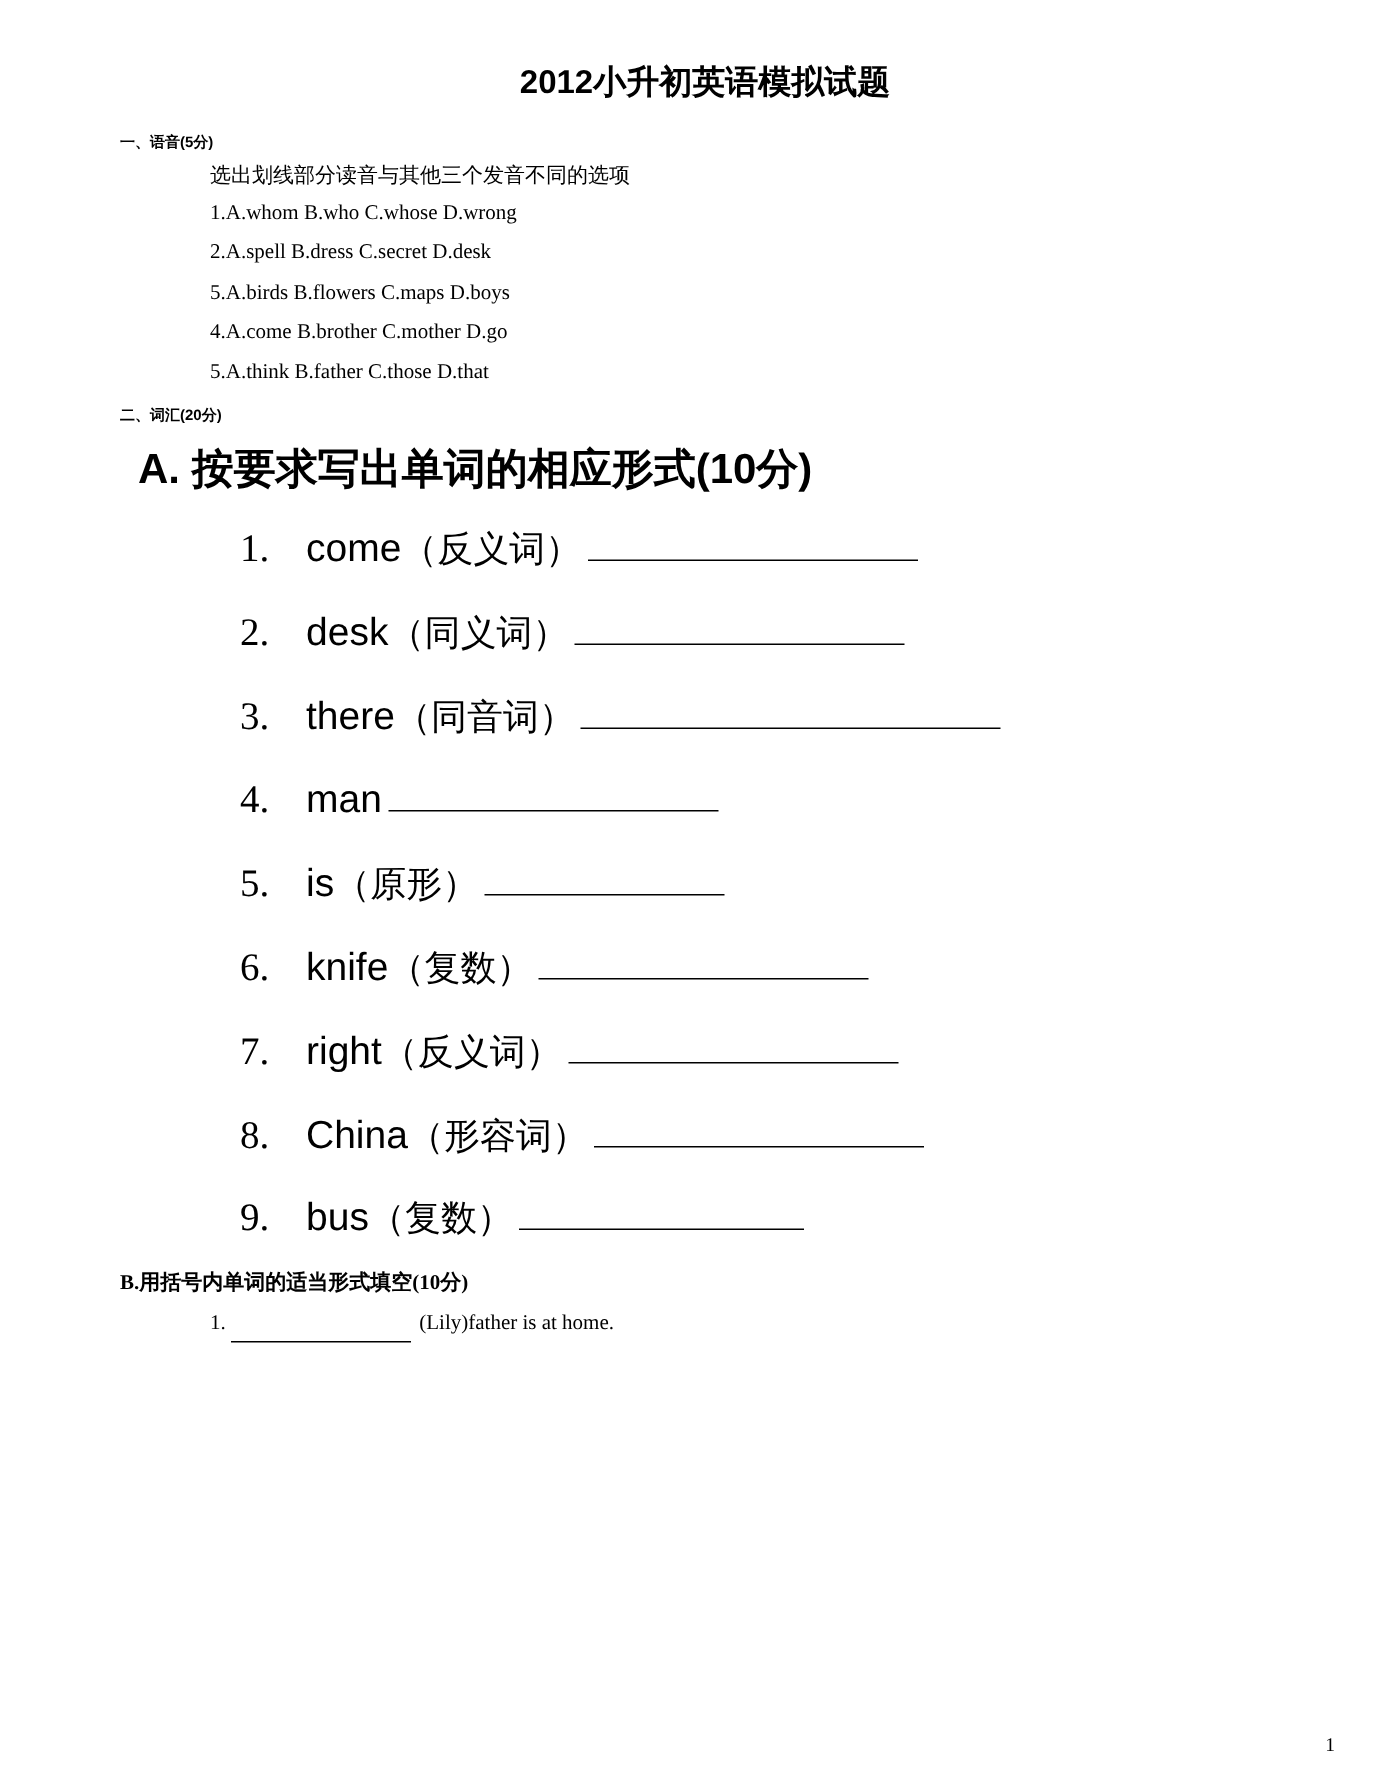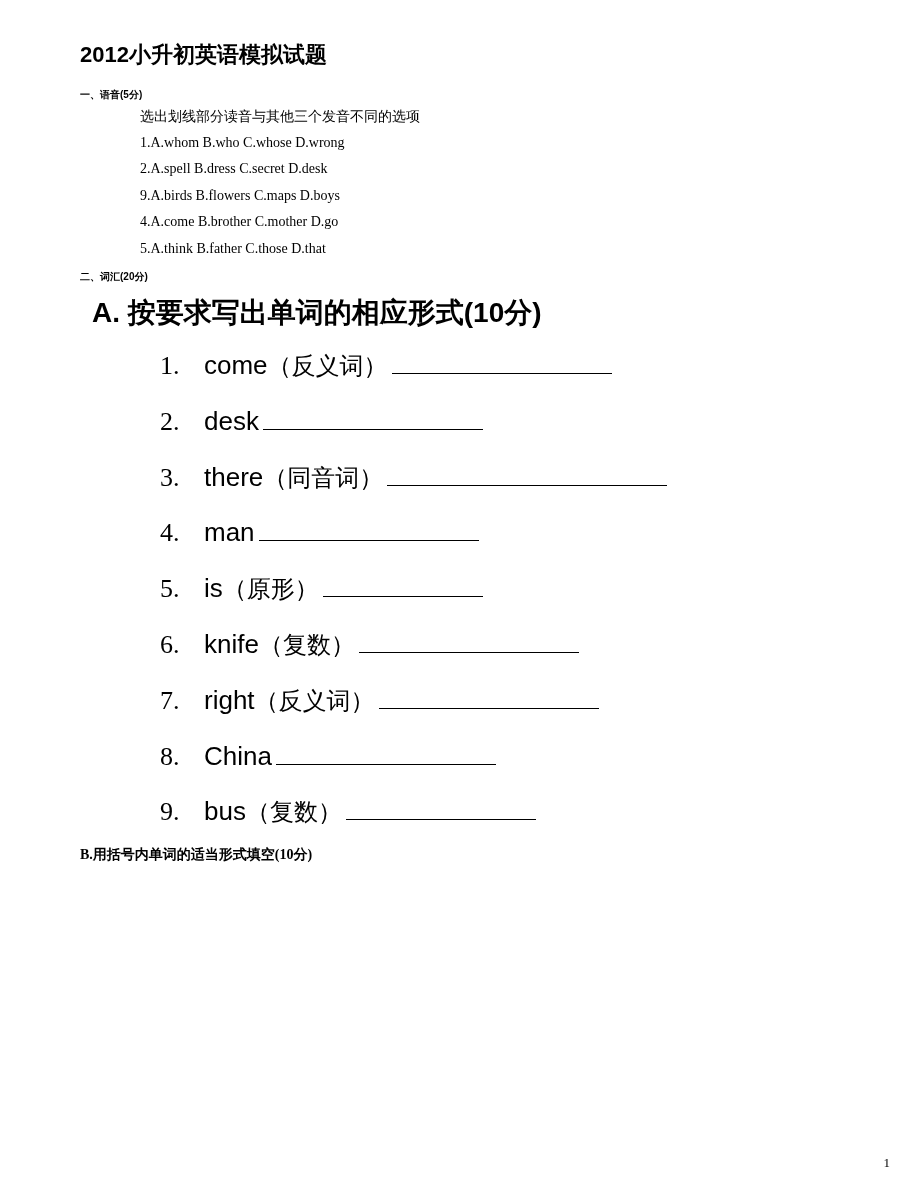--- a/index.html
+++ b/index.html
@@ -12,20 +12,21 @@
       background: #fff;
       font-family: "SimSun", "宋体", serif;
       color: #000;
       width: 920px;
       min-height: 1191px;
       padding: 40px 60px 40px 80px;
       position: relative;
     }
 
     .page-title {
+      text-align: center;
       font-size: 22px;
       font-weight: bold;
       margin-bottom: 18px;
       font-family: "SimHei", "黑体", sans-serif;
     }
 
     .section-header {
       font-size: 10px;
       font-weight: bold;
       margin-bottom: 6px;
@@ -148,40 +149,41 @@
 </head>
 <body>
 
 <h1 class="page-title">2012小升初英语模拟试题</h1>
 
 <div class="section-header">一、语音(5分)</div>
 <div class="instruction indent">选出划线部分读音与其他三个发音不同的选项</div>
 
 <div class="question-line indent">1.A.whom  B.who  C.whose  D.wrong</div>
 <div class="question-line indent">2.A.spell  B.dress  C.secret  D.desk</div>
-<div class="question-line indent">9.A.birds  B.flowers  C.maps  D.boys</div>
+<div class="question-line indent">5.A.birds  B.flowers  C.maps  D.boys</div>
 <div class="question-line indent">4.A.come  B.brother  C.mother  D.go</div>
 <div class="question-line indent">5.A.think  B.father  C.those  D.that</div>
 
 <div class="section-header" style="margin-top:10px;">二、词汇(20分)</div>
 
 <div class="section-a-title">A. 按要求写出单词的相应形式(10分)</div>
 
 <div class="indent-large">
 
   <div class="word-item">
     <span class="num">1.</span>
     <span class="word-text">come</span>
     <span class="hint">（反义词）</span>
     <span class="underline-field"></span>
   </div>
 
   <div class="word-item">
     <span class="num">2.</span>
     <span class="word-text">desk</span>
+    <span class="hint">（同义词）</span>
     <span class="underline-field"></span>
   </div>
 
   <div class="word-item">
     <span class="num">3.</span>
     <span class="word-text">there</span>
     <span class="hint">（同音词）</span>
     <span class="underline-field underline-field-long"></span>
   </div>
 
@@ -208,29 +210,35 @@
   <div class="word-item">
     <span class="num">7.</span>
     <span class="word-text">right</span>
     <span class="hint">（反义词）</span>
     <span class="underline-field"></span>
   </div>
 
   <div class="word-item">
     <span class="num">8.</span>
     <span class="word-text">China</span>
+    <span class="hint">（形容词）</span>
     <span class="underline-field"></span>
   </div>
 
   <div class="word-item">
     <span class="num">9.</span>
     <span class="word-text">bus</span>
     <span class="hint">（复数）</span>
     <span class="underline-field" style="min-width:190px;"></span>
   </div>
 
 </div>
 
 <div style="margin-top: 10px;">
   <div class="section-b-title">B.用括号内单词的适当形式填空(10分)</div>
+  <div class="fill-line indent">
+    <span>1.</span>
+    <span class="fill-underline" style="min-width:120px;"></span>
+    <span>(Lily)father is at home.</span>
+  </div>
 </div>
 
 <div class="page-number">1</div>
 
 </body></html>

